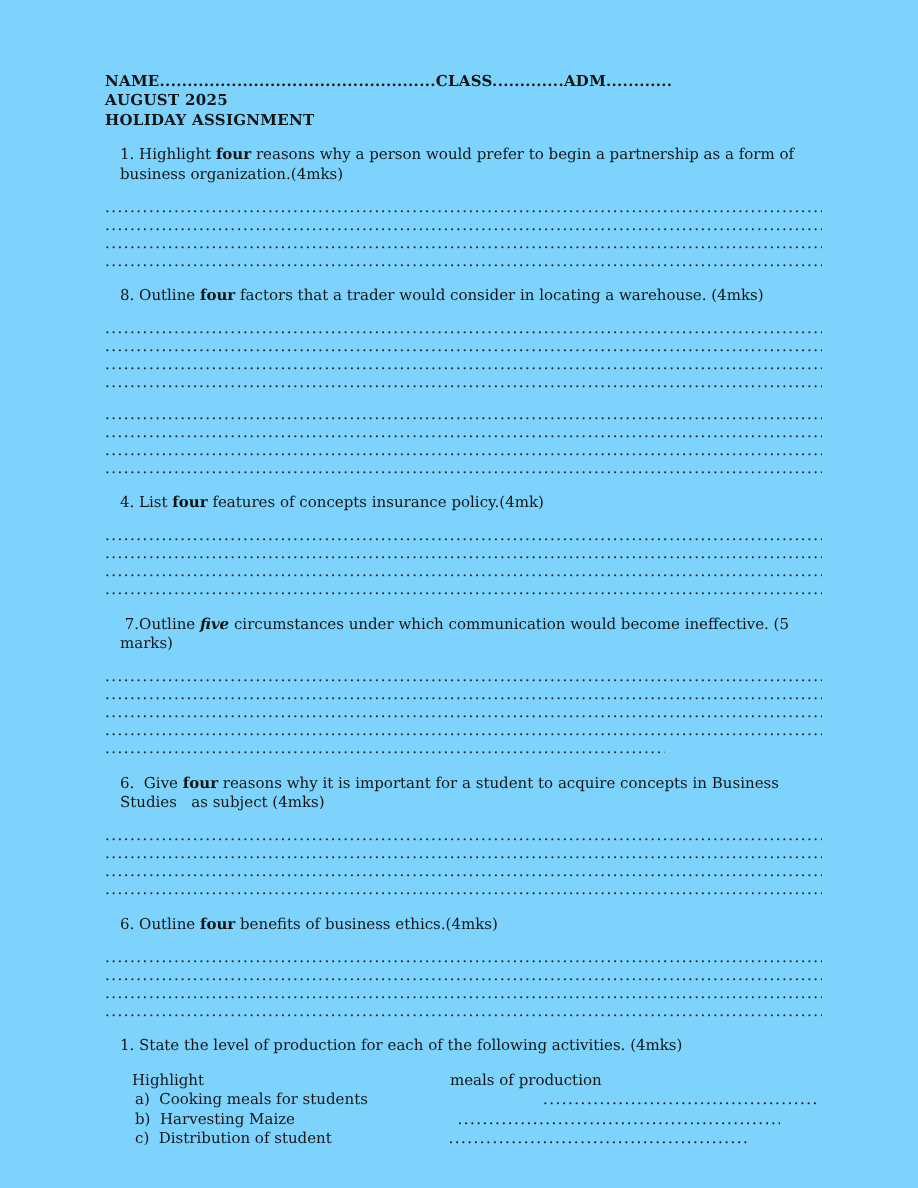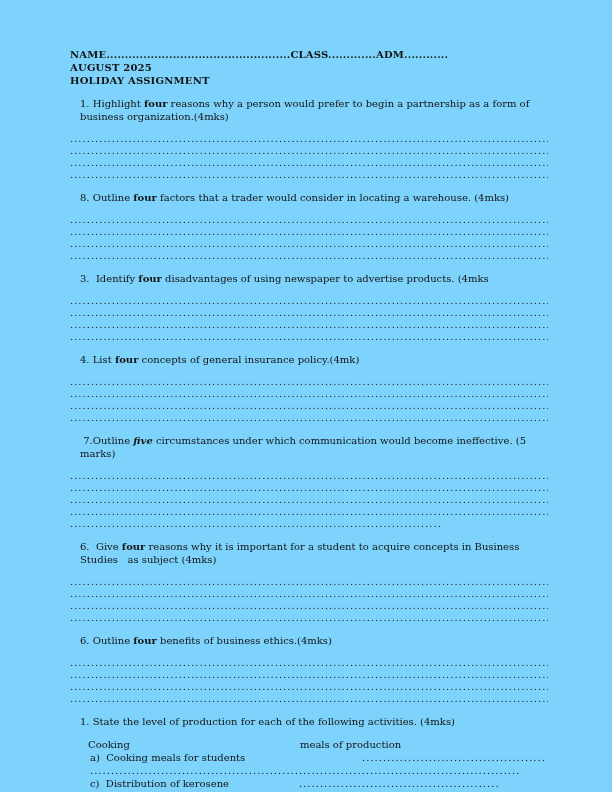--- a/index.html
+++ b/index.html
@@ -52,29 +52,28 @@
 
   <div class="question">
     <p class="q-text"><span>8. Outline </span><b>four</b><span> factors that a trader would consider in locating a warehouse. (4mks)</span></p>
     <div class="dotline">........................................................................................................................................................................................................................................</div>
     <div class="dotline">........................................................................................................................................................................................................................................</div>
     <div class="dotline">........................................................................................................................................................................................................................................</div>
     <div class="dotline">........................................................................................................................................................................................................................................</div>
   </div>
 
   <div class="question">
-    <p class="q-text"><span>3.  Identify </span><b>four</b><span> disadvantages of using newspaper to advertise products. (4mks</span></p>
     <div class="dotline">........................................................................................................................................................................................................................................</div>
     <div class="dotline">........................................................................................................................................................................................................................................</div>
     <div class="dotline">........................................................................................................................................................................................................................................</div>
     <div class="dotline">........................................................................................................................................................................................................................................</div>
   </div>
 
   <div class="question">
-    <p class="q-text"><span>4. List </span><b>four</b><span> concepts of general insurance policy.(4mk)</span></p>
+    <p class="q-text"><span>4. List </span><b>four</b><span> features of concepts insurance policy.(4mk)</span></p>
     <div class="dotline">........................................................................................................................................................................................................................................</div>
     <div class="dotline">........................................................................................................................................................................................................................................</div>
     <div class="dotline">........................................................................................................................................................................................................................................</div>
     <div class="dotline">........................................................................................................................................................................................................................................</div>
   </div>
 
   <div class="question">
     <p class="q-text"><span> 7.Outline </span><b><i>five</i></b><span> circumstances under which communication would become ineffective. (5 marks)</span></p>
     <div class="dotline">........................................................................................................................................................................................................................................</div>
     <div class="dotline">........................................................................................................................................................................................................................................</div>
@@ -95,31 +94,32 @@
     <p class="q-text"><span>6. Outline </span><b>four</b><span> benefits of business ethics.(4mks)</span></p>
     <div class="dotline">........................................................................................................................................................................................................................................</div>
     <div class="dotline">........................................................................................................................................................................................................................................</div>
     <div class="dotline">........................................................................................................................................................................................................................................</div>
     <div class="dotline">........................................................................................................................................................................................................................................</div>
   </div>
 
   <div class="question">
     <p class="q-text">1. State the level of production for each of the following activities. (4mks)</p>
     <div class="q8-cols">
-      <span class="q8-col1">Cooking</span>
+      <span class="q8-col1">Highlight</span>
       <span class="q8-col2">meals of production</span>
     </div>
     <div class="q8-rows">
       <div class="q8-row">
         <span class="q8-label">a)  Cooking meals for students</span>
         <span class="q8-dots">........................................................................................................................................................................................................................................</span>
       </div>
       <div class="q8-row">
+        <span class="q8-label">b)  Harvesting Maize</span>
         <span class="q8-dots">........................................................................................................................................................................................................................................</span>
       </div>
       <div class="q8-row">
-        <span class="q8-label">c)  Distribution of kerosene </span>
+        <span class="q8-label">c)  Distribution of student </span>
         <span class="q8-dots">........................................................................................................................................................................................................................................</span>
       </div>
     </div>
   </div>
 
 </div>
 
 </body></html>

